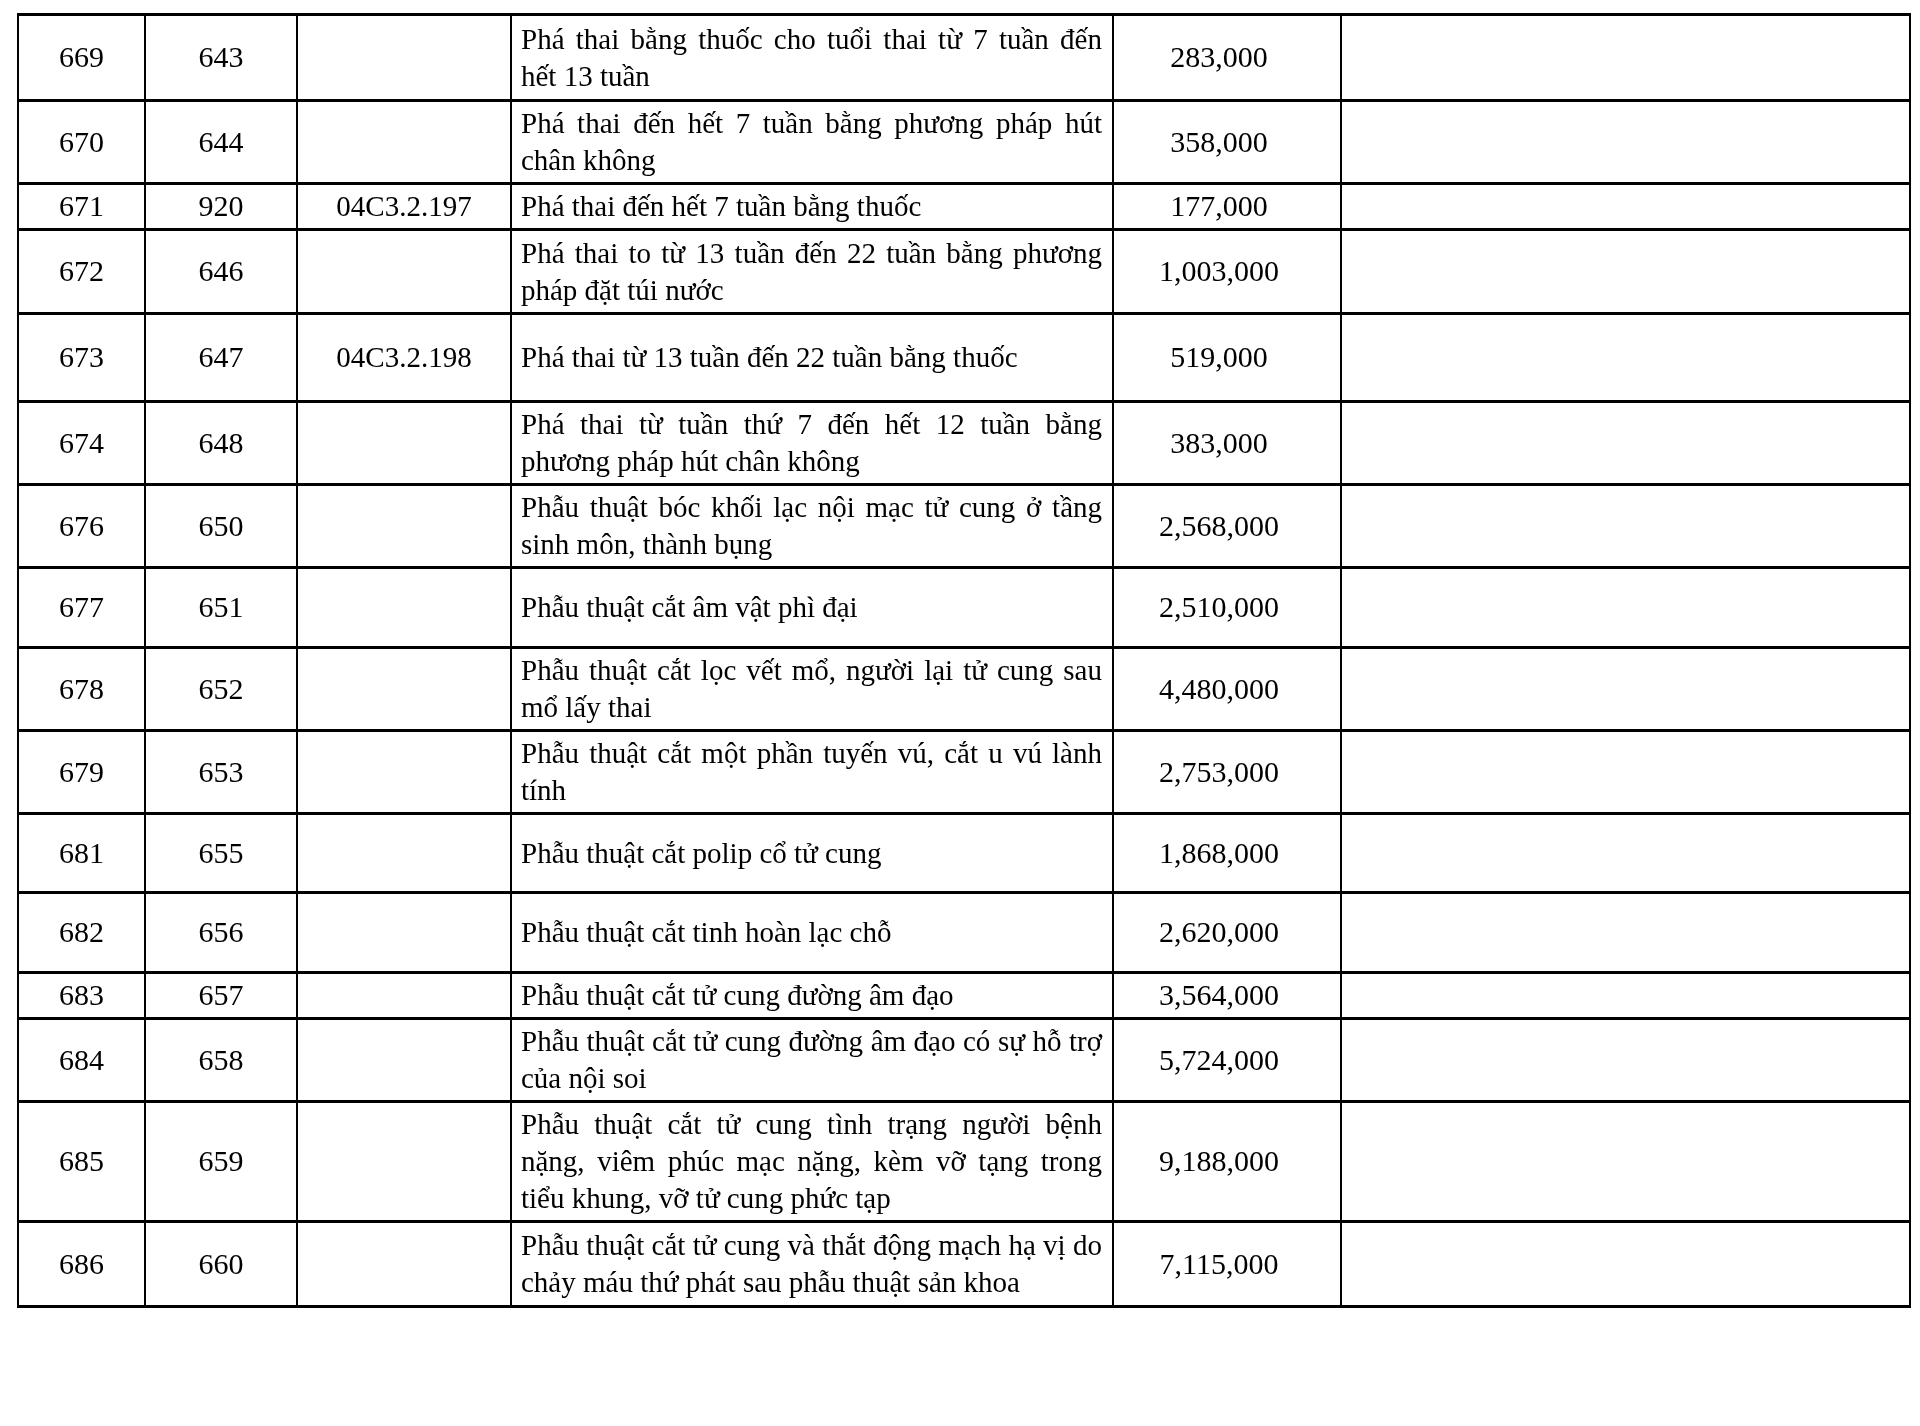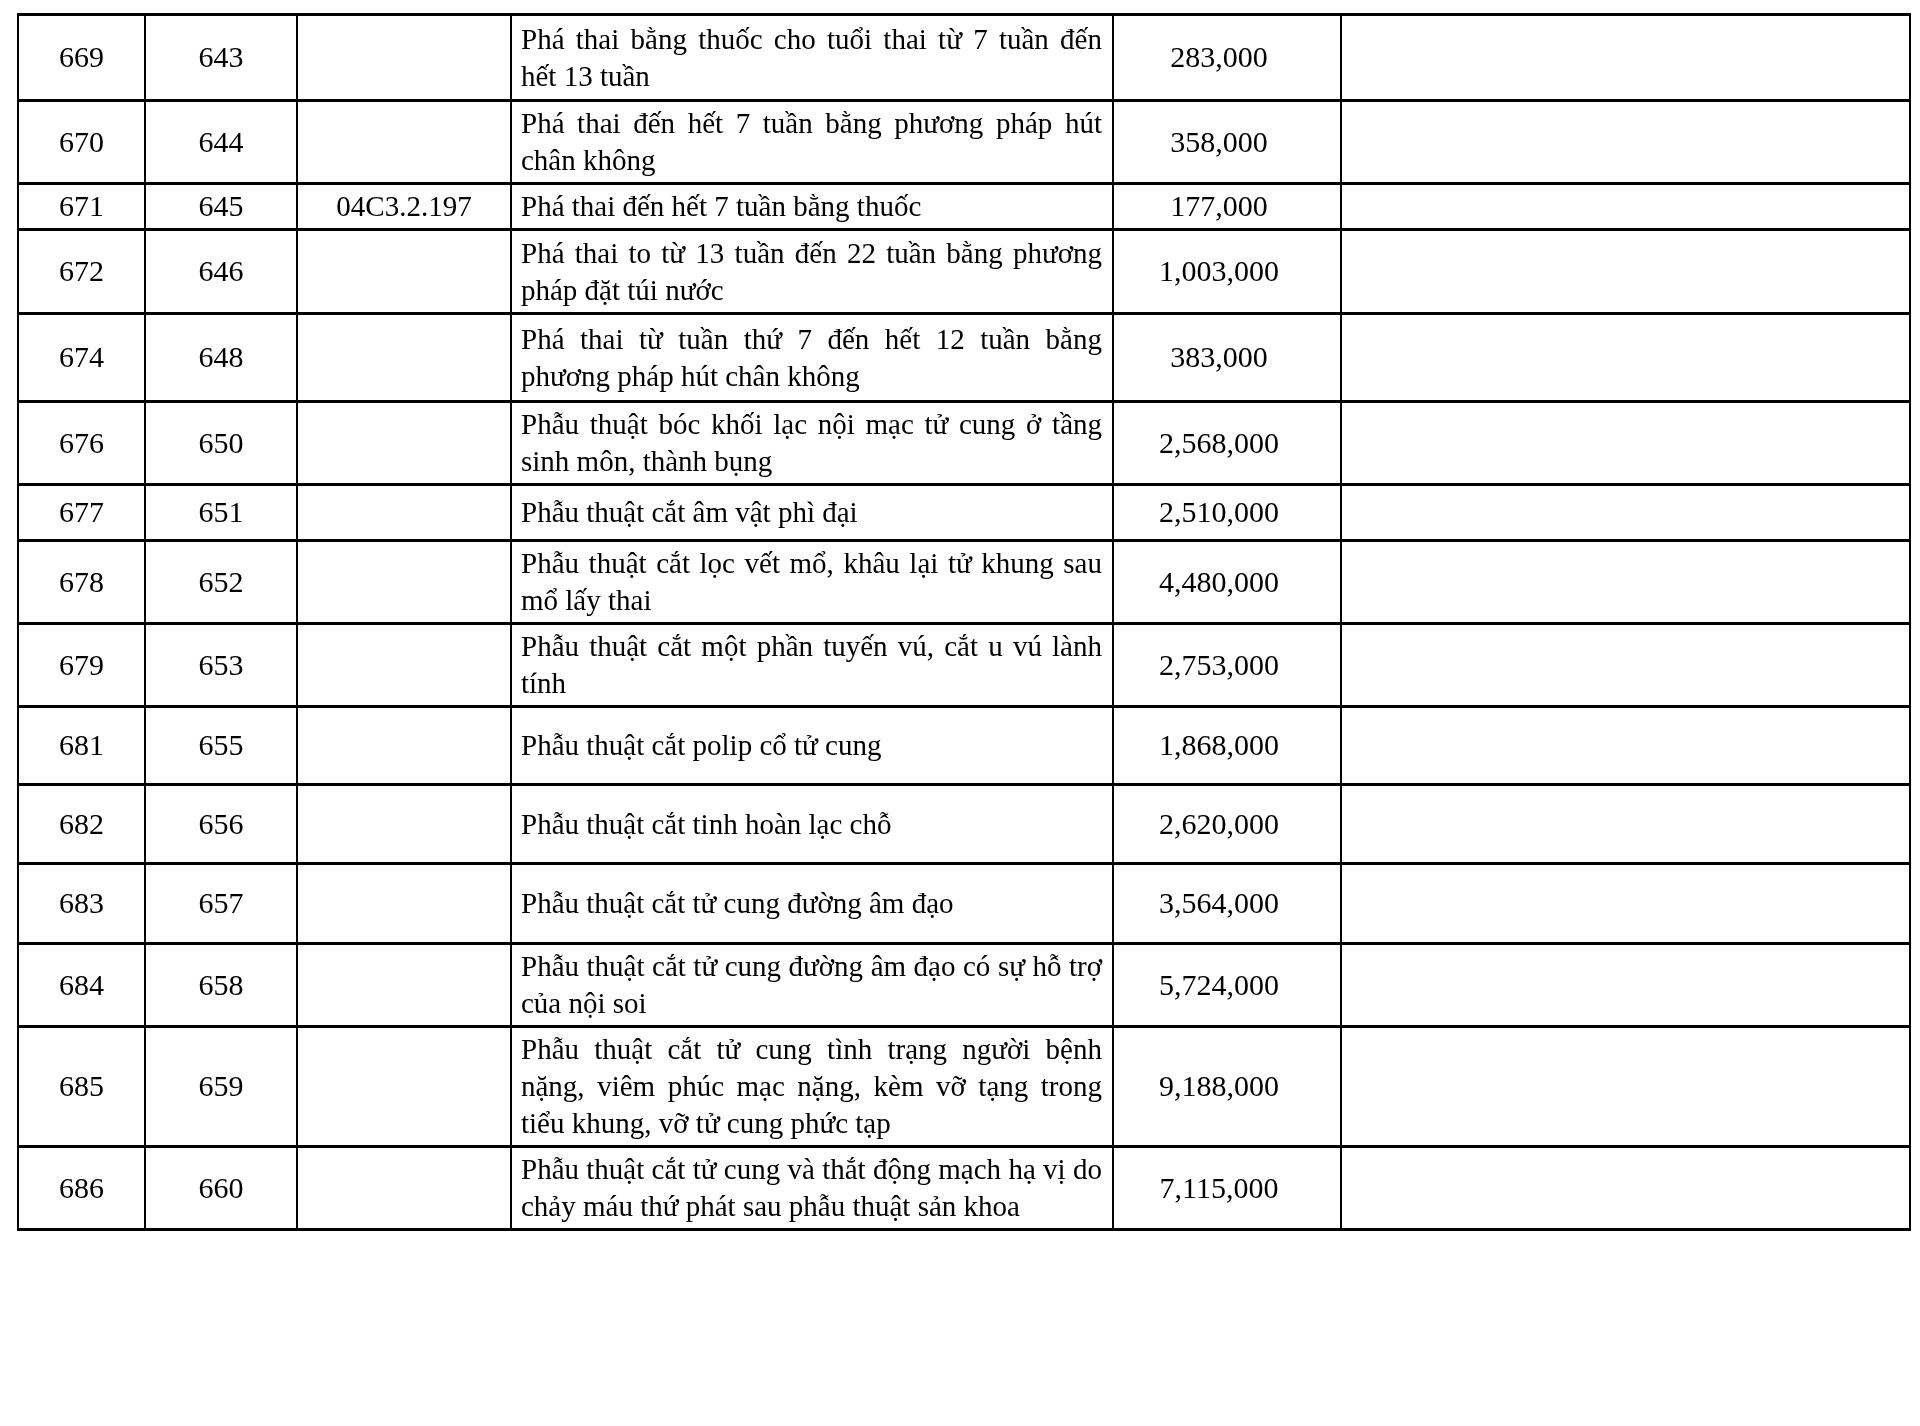--- a/index.html
+++ b/index.html
@@ -93,35 +93,43 @@
       <tr>
     <td class="c-no">670</td>
     <td class="c-no2">644</td>
     <td class="c-code"></td>
     <td class="c-service">Phá thai đến hết 7 tuần bằng phương pháp hút chân không</td>
     <td class="c-price">358,000</td>
     <td class="c-note"></td>
   </tr>
       <tr>
     <td class="c-no">671</td>
-    <td class="c-no2">645</td>
+    <td class="c-no2">920</td>
     <td class="c-code">04C3.2.197</td>
     <td class="c-service">Phá thai đến hết 7 tuần bằng thuốc</td>
     <td class="c-price">177,000</td>
     <td class="c-note"></td>
   </tr>
       <tr>
     <td class="c-no">672</td>
     <td class="c-no2">646</td>
     <td class="c-code"></td>
     <td class="c-service">Phá thai to từ 13 tuần đến 22 tuần bằng phương pháp đặt túi nước</td>
     <td class="c-price">1,003,000</td>
     <td class="c-note"></td>
   </tr>
       <tr>
+    <td class="c-no">673</td>
+    <td class="c-no2">647</td>
+    <td class="c-code">04C3.2.198</td>
+    <td class="c-service">Phá thai từ 13 tuần đến 22 tuần bằng thuốc</td>
+    <td class="c-price">519,000</td>
+    <td class="c-note"></td>
+  </tr>
+      <tr>
     <td class="c-no">674</td>
     <td class="c-no2">648</td>
     <td class="c-code"></td>
     <td class="c-service">Phá thai từ tuần thứ 7 đến hết 12 tuần bằng phương pháp hút chân không</td>
     <td class="c-price">383,000</td>
     <td class="c-note"></td>
   </tr>
       <tr>
     <td class="c-no">676</td>
     <td class="c-no2">650</td>
@@ -135,21 +143,21 @@
     <td class="c-no2">651</td>
     <td class="c-code"></td>
     <td class="c-service">Phẫu thuật cắt âm vật phì đại</td>
     <td class="c-price">2,510,000</td>
     <td class="c-note"></td>
   </tr>
       <tr>
     <td class="c-no">678</td>
     <td class="c-no2">652</td>
     <td class="c-code"></td>
-    <td class="c-service">Phẫu thuật cắt lọc vết mổ, khâu lại tử khung sau mổ lấy thai</td>
+    <td class="c-service">Phẫu thuật cắt lọc vết mổ, người lại tử cung sau mổ lấy thai</td>
     <td class="c-price">4,480,000</td>
     <td class="c-note"></td>
   </tr>
       <tr>
     <td class="c-no">679</td>
     <td class="c-no2">653</td>
     <td class="c-code"></td>
     <td class="c-service">Phẫu thuật cắt một phần tuyến vú, cắt u vú lành tính</td>
     <td class="c-price">2,753,000</td>
     <td class="c-note"></td>

